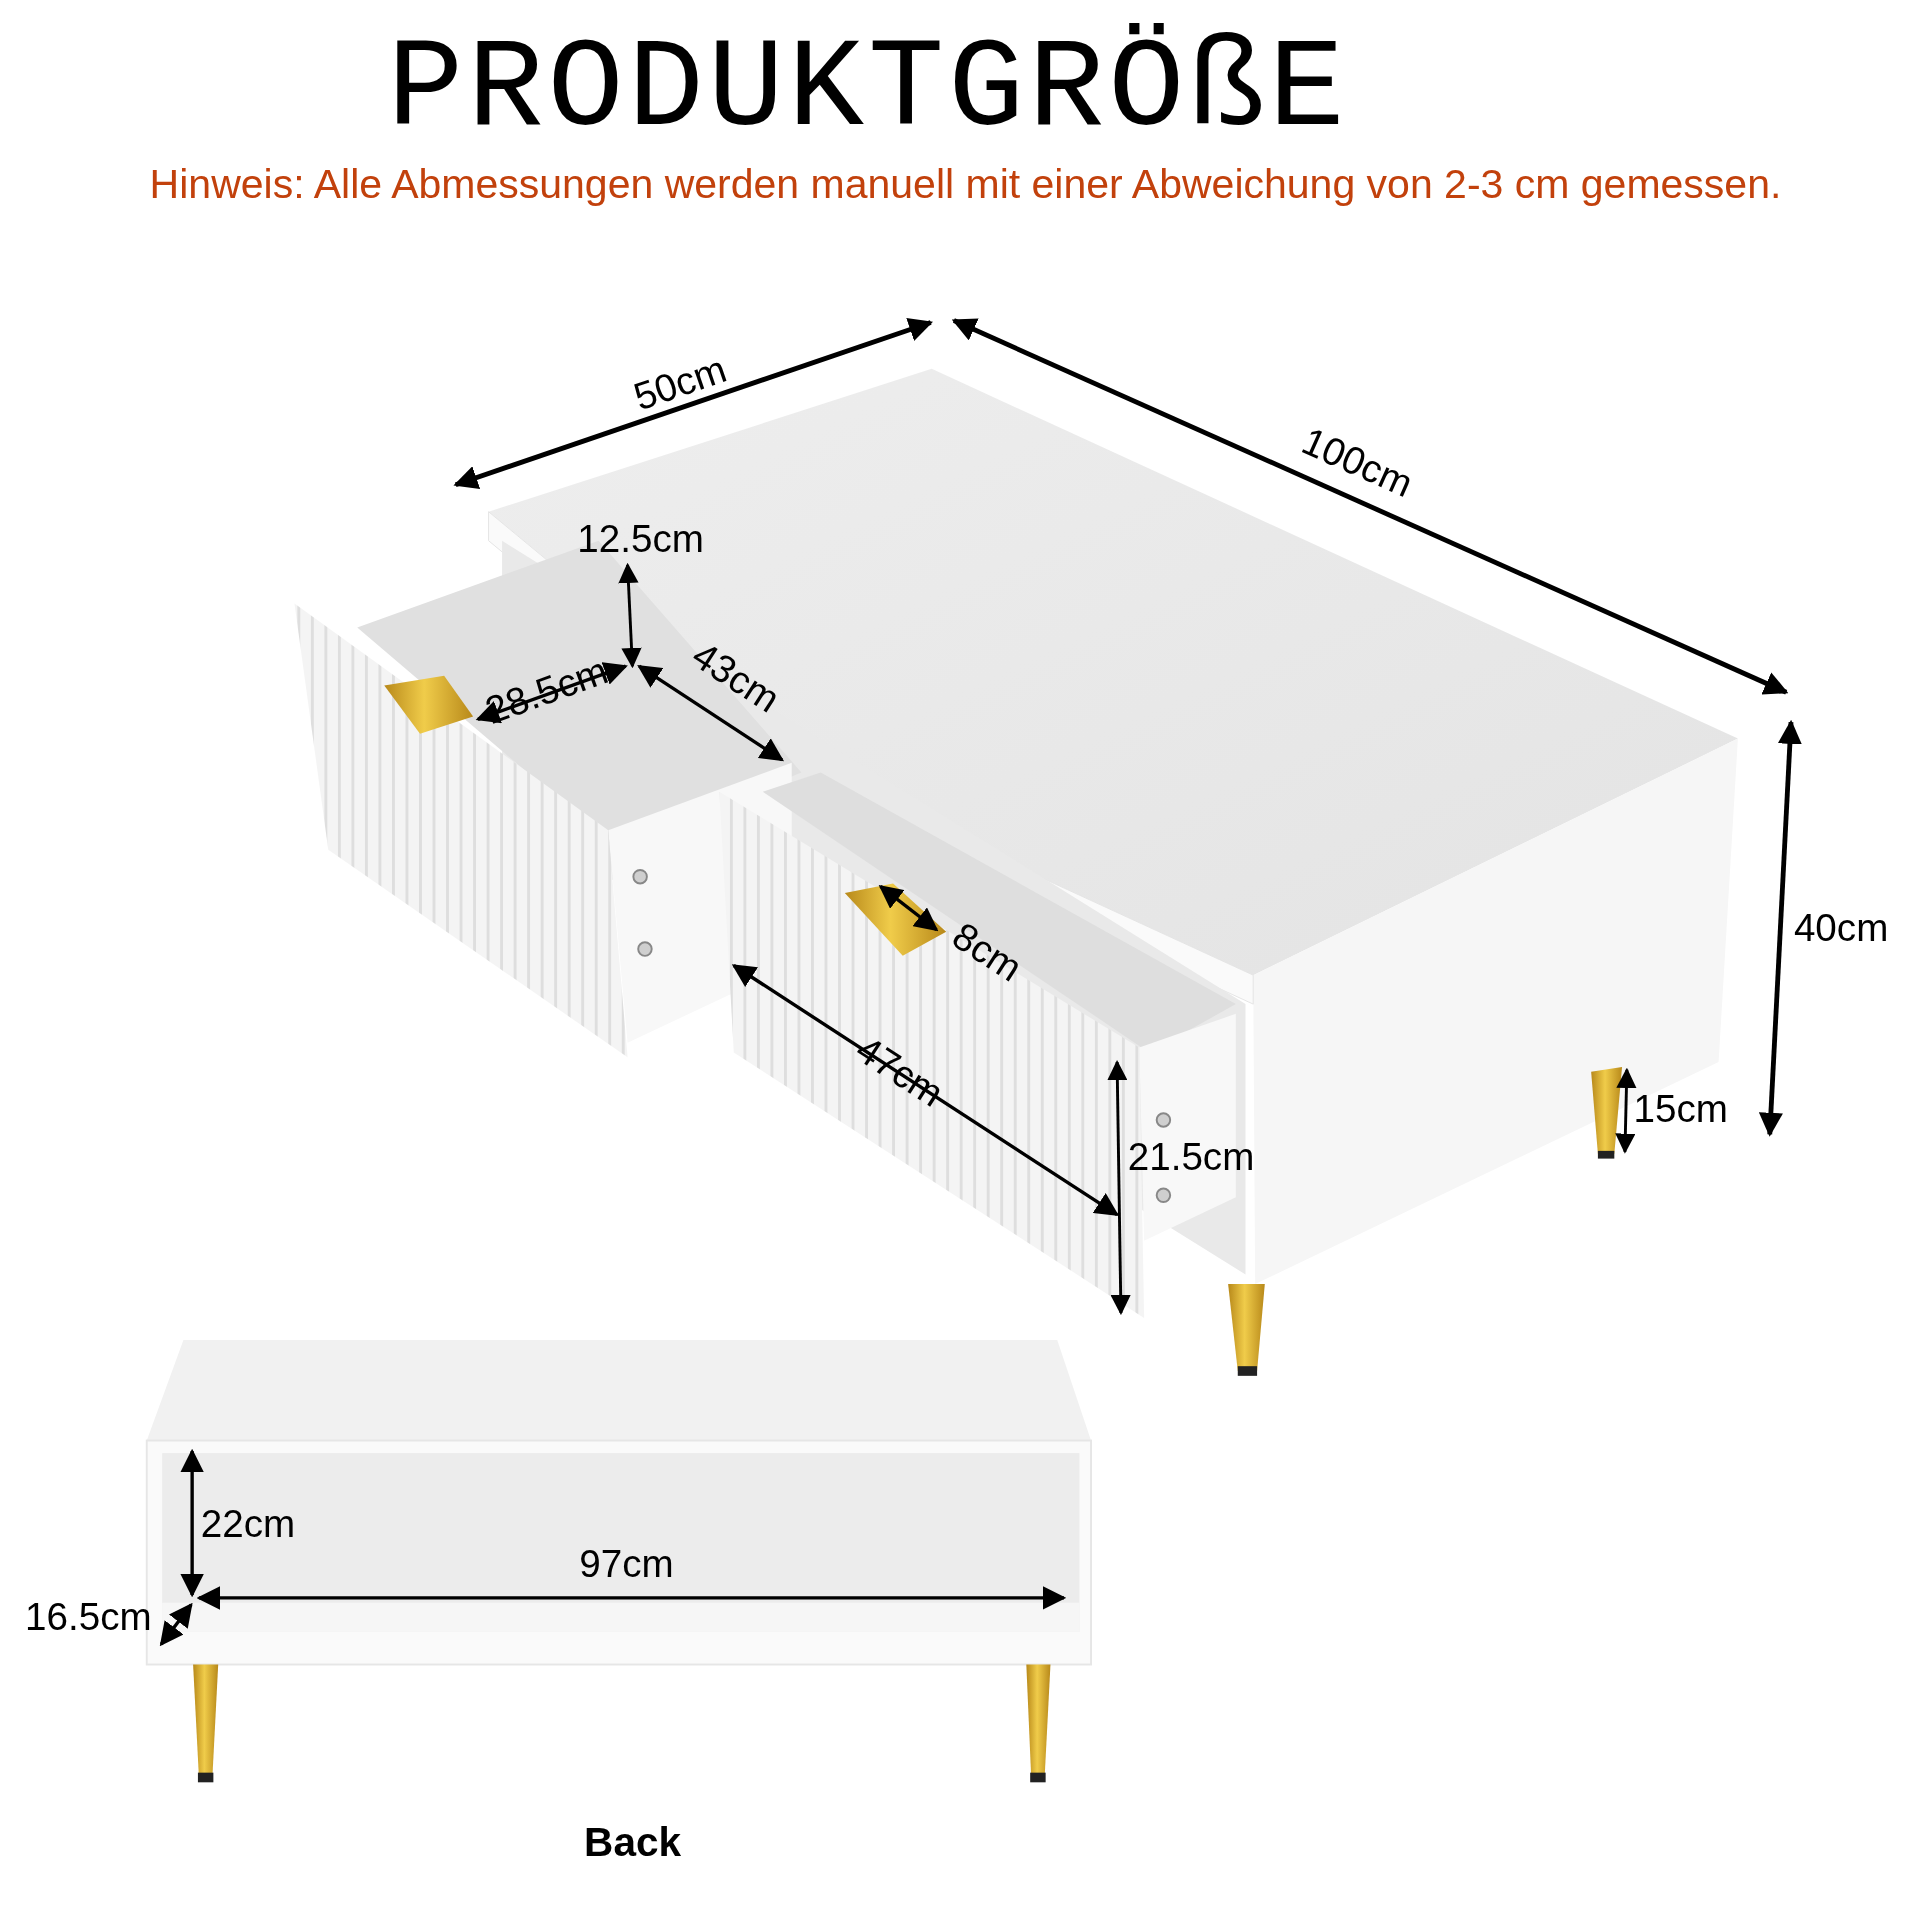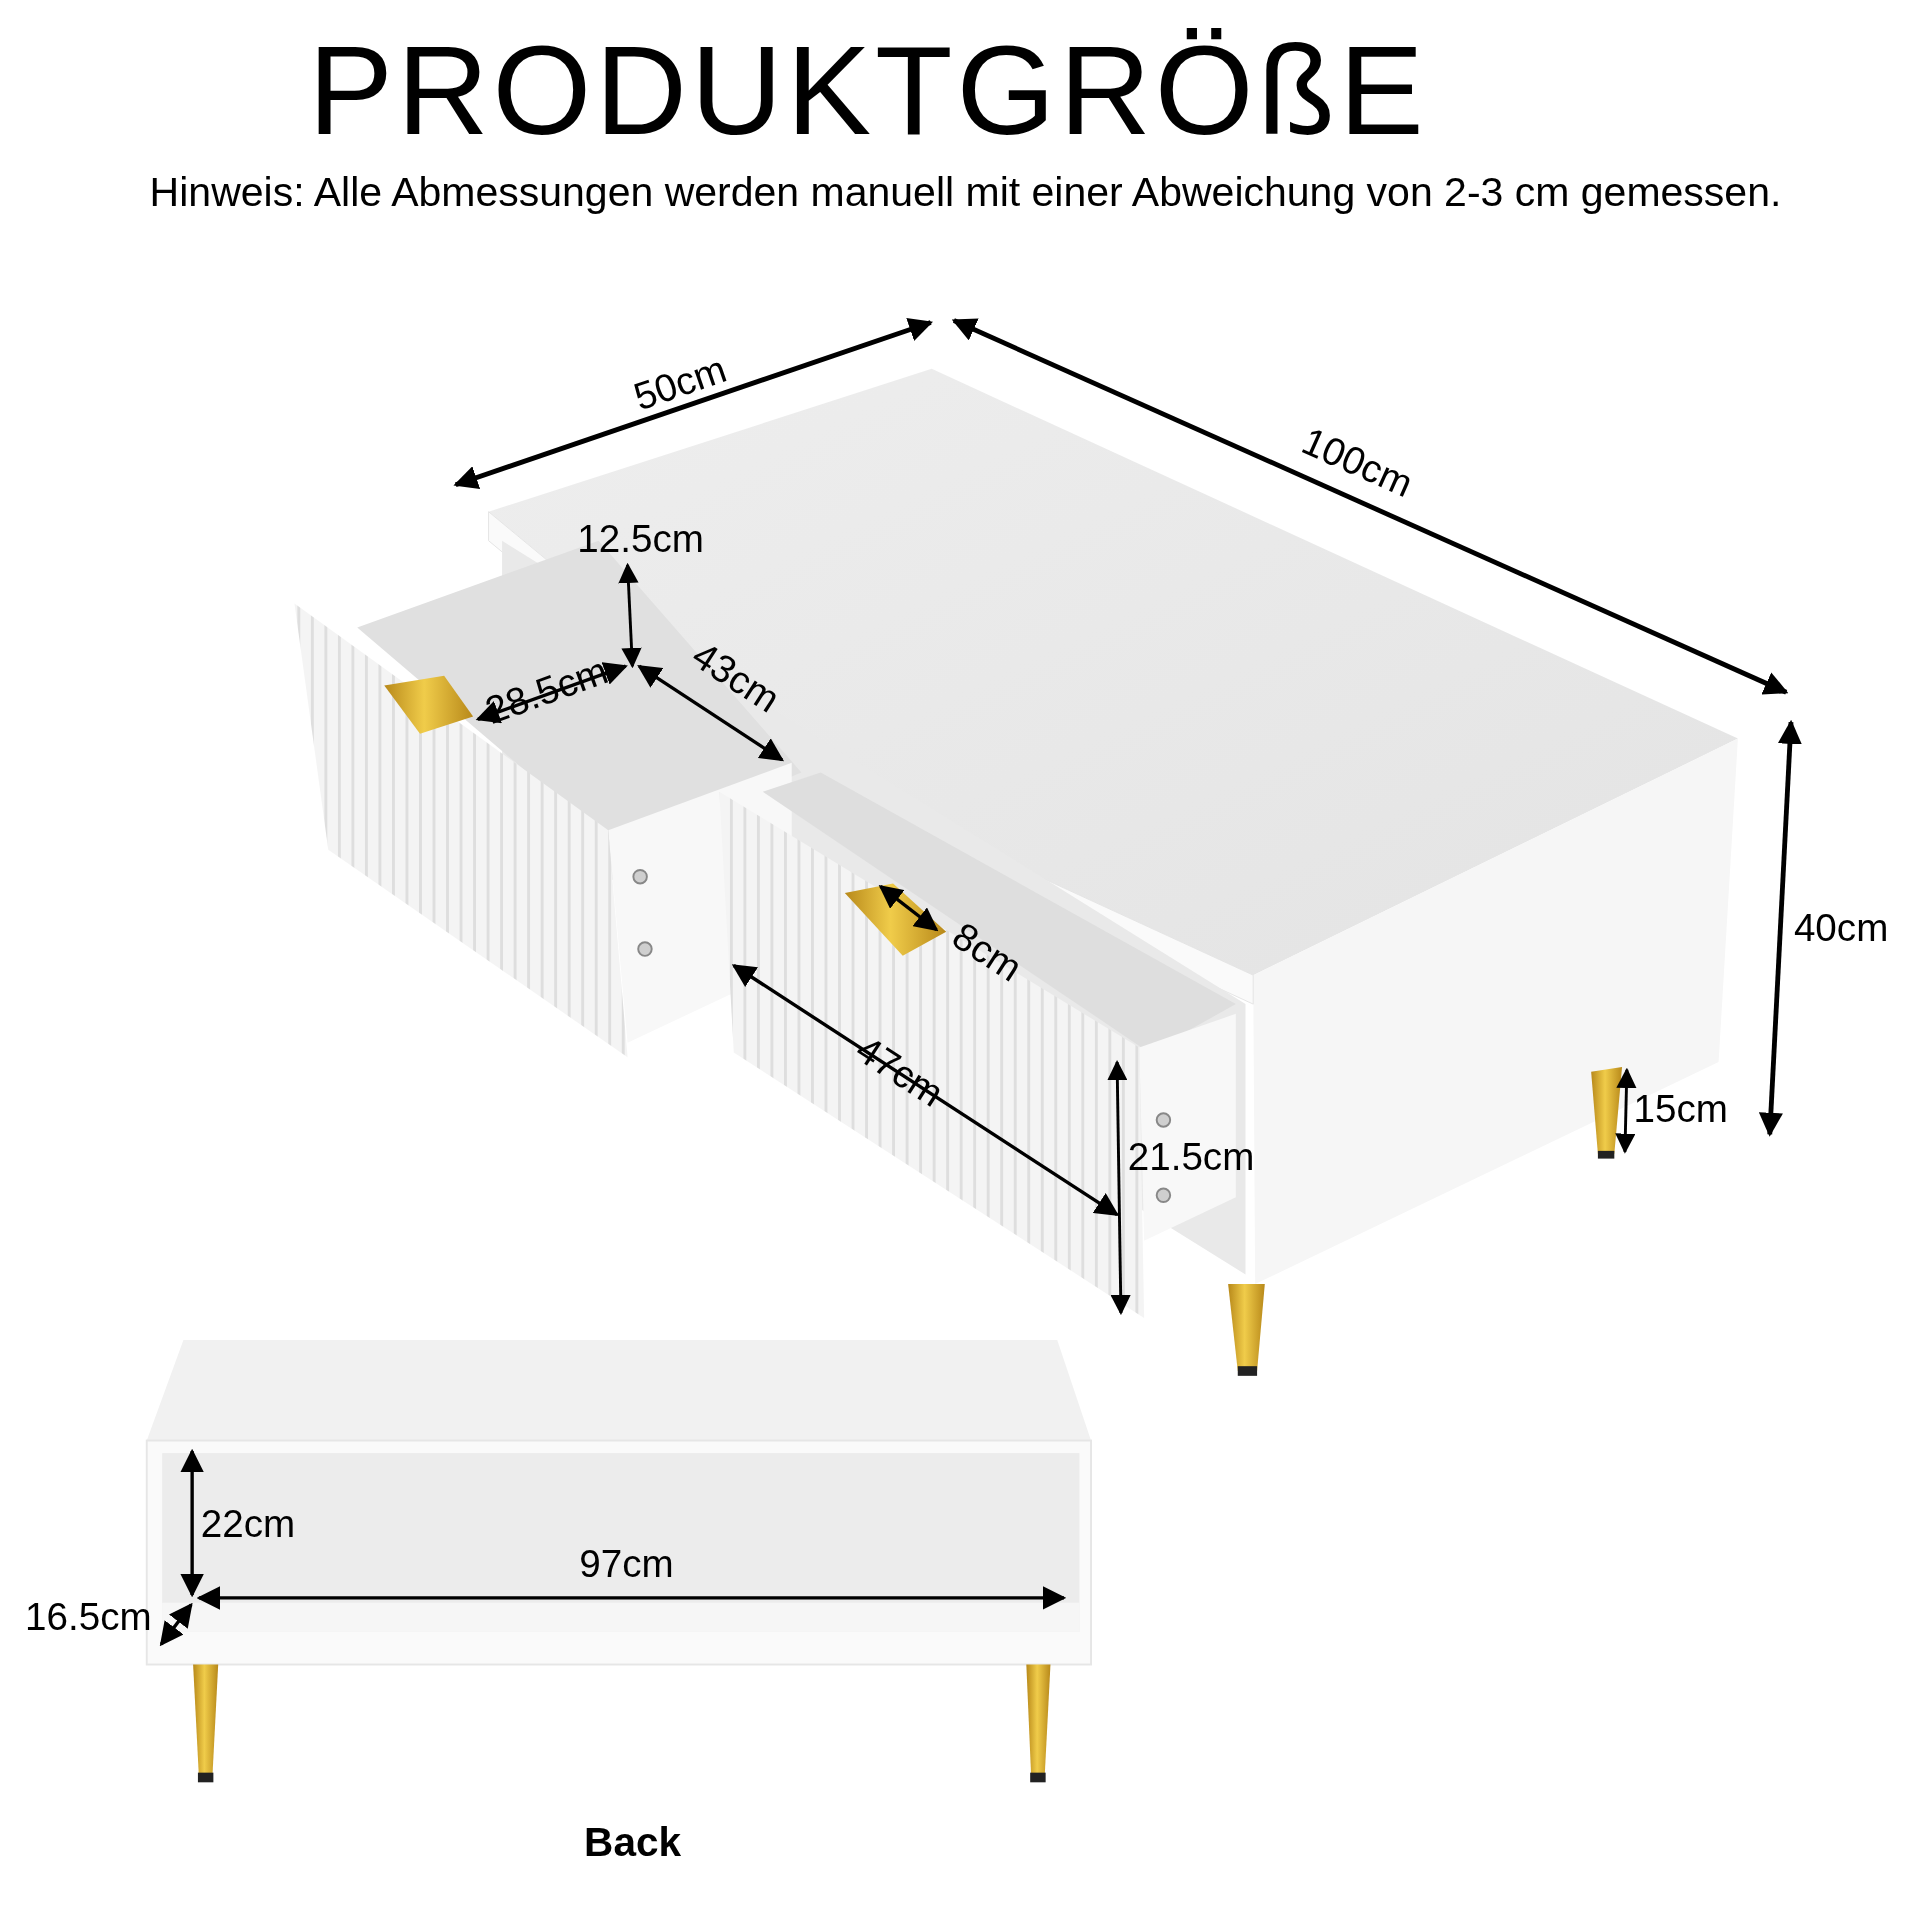--- a/index.html
+++ b/index.html
@@ -1,25 +1,25 @@
 <!DOCTYPE html>
 <html><head>
 <meta charset="utf-8">
 <style>
   html, body { margin: 0; padding: 0; background: #ffffff; }
   body { width: 1931px; height: 1931px; position: relative; overflow: hidden; }
   .title {
     position: absolute; left: 0; top: 27px; width: 1736px; text-align: center;
-    font-family: Liberation Sans, sans-serif;
+    font-family: Liberation Mono, monospace;
     font-size: 127px; letter-spacing: 3.9px; color: #000; line-height: 1;
   }
   .note {
-    position: absolute; left: 0; top: 168px; width: 1931px; text-align: center;
+    position: absolute; left: 0; top: 160px; width: 1931px; text-align: center;
     font-family: "Liberation Sans", "DejaVu Sans", sans-serif;
-    font-size: 41px; color: #000000; line-height: 1.2;
+    font-size: 41px; color: #c2410c; line-height: 1.2;
   }
   svg.canvas { position: absolute; left: 0; top: 0; }
   .dim {
     font-family: "Liberation Sans", "DejaVu Sans", sans-serif;
     font-size: 40px; fill: #000;
   }
   .back-label {
     font-family: "Liberation Sans", "DejaVu Sans", sans-serif;
     font-size: 42px; font-weight: bold; fill: #000;
   }

